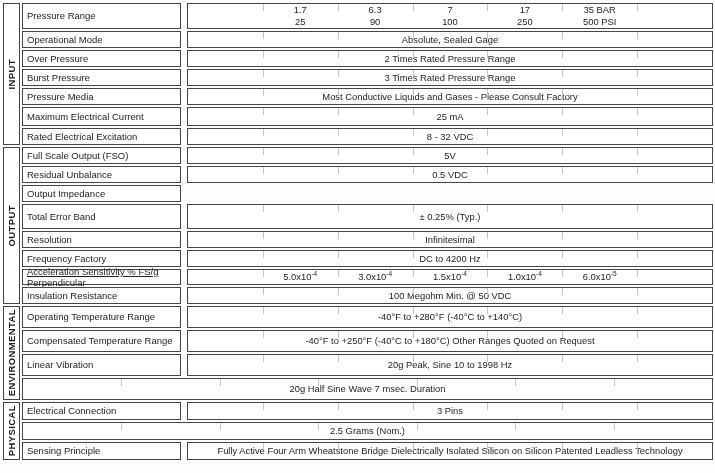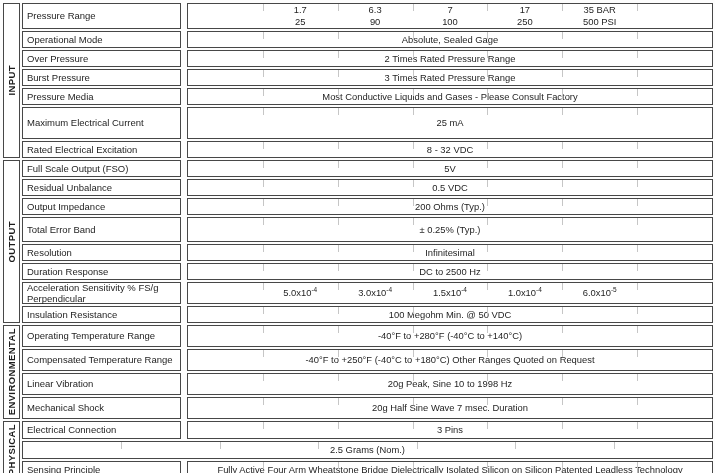--- a/index.html
+++ b/index.html
@@ -140,21 +140,21 @@
             <div class="value">
               <div class="tick" style="left: 14.2857%;"></div>
               <div class="tick" style="left: 28.5714%;"></div>
               <div class="tick" style="left: 42.8571%;"></div>
               <div class="tick" style="left: 57.1429%;"></div>
               <div class="tick" style="left: 71.4286%;"></div>
               <div class="tick" style="left: 85.7143%;"></div>
               <span>Most Conductive Liquids and Gases - Please Consult Factory</span>
             </div>
           </div>
-          <div class="row" style="height: 32px;">
+          <div class="row" style="height: 19px;">
             <div class="param">
               <span>Maximum Electrical Current</span>
             </div>
             <div class="value">
               <div class="tick" style="left: 14.2857%;"></div>
               <div class="tick" style="left: 28.5714%;"></div>
               <div class="tick" style="left: 42.8571%;"></div>
               <div class="tick" style="left: 57.1429%;"></div>
               <div class="tick" style="left: 71.4286%;"></div>
               <div class="tick" style="left: 85.7143%;"></div>
@@ -207,29 +207,20 @@
               <div class="tick" style="left: 57.1429%;"></div>
               <div class="tick" style="left: 71.4286%;"></div>
               <div class="tick" style="left: 85.7143%;"></div>
               <span>0.5 VDC</span>
             </div>
           </div>
           <div class="row" style="height: 17px;">
             <div class="param">
               <span>Output Impedance</span>
             </div>
-            <div class="value">
-              <div class="tick" style="left: 14.2857%;"></div>
-              <div class="tick" style="left: 28.5714%;"></div>
-              <div class="tick" style="left: 42.8571%;"></div>
-              <div class="tick" style="left: 57.1429%;"></div>
-              <div class="tick" style="left: 71.4286%;"></div>
-              <div class="tick" style="left: 85.7143%;"></div>
-              <span>200 Ohms (Typ.)</span>
-            </div>
           </div>
           <div class="row" style="height: 25px;">
             <div class="param">
               <span>Total Error Band</span>
             </div>
             <div class="value">
               <div class="tick" style="left: 14.2857%;"></div>
               <div class="tick" style="left: 28.5714%;"></div>
               <div class="tick" style="left: 42.8571%;"></div>
               <div class="tick" style="left: 57.1429%;"></div>
@@ -247,33 +238,33 @@
               <div class="tick" style="left: 28.5714%;"></div>
               <div class="tick" style="left: 42.8571%;"></div>
               <div class="tick" style="left: 57.1429%;"></div>
               <div class="tick" style="left: 71.4286%;"></div>
               <div class="tick" style="left: 85.7143%;"></div>
               <span>Infinitesimal</span>
             </div>
           </div>
           <div class="row" style="height: 17px;">
             <div class="param">
-              <span>Duration Response</span>
-            </div>
-            <div class="value">
-              <div class="tick" style="left: 14.2857%;"></div>
-              <div class="tick" style="left: 28.5714%;"></div>
-              <div class="tick" style="left: 42.8571%;"></div>
-              <div class="tick" style="left: 57.1429%;"></div>
-              <div class="tick" style="left: 71.4286%;"></div>
-              <div class="tick" style="left: 85.7143%;"></div>
-              <span>DC to 2500 Hz</span>
-            </div>
-          </div>
-          <div class="row" style="height: 22px;">
+              <span>Frequency Factory</span>
+            </div>
+            <div class="value">
+              <div class="tick" style="left: 14.2857%;"></div>
+              <div class="tick" style="left: 28.5714%;"></div>
+              <div class="tick" style="left: 42.8571%;"></div>
+              <div class="tick" style="left: 57.1429%;"></div>
+              <div class="tick" style="left: 71.4286%;"></div>
+              <div class="tick" style="left: 85.7143%;"></div>
+              <span>DC to 4200 Hz</span>
+            </div>
+          </div>
+          <div class="row" style="height: 16px; text-decoration: underline;">
             <div class="param">
               <span class="vline">Acceleration Sensitivity % FS/g</span>
               <span class="vline">Perpendicular</span>
             </div>
             <div class="value">
               <div class="tick" style="left: 14.2857%;"></div>
               <div class="tick" style="left: 28.5714%;"></div>
               <div class="tick" style="left: 42.8571%;"></div>
               <div class="tick" style="left: 57.1429%;"></div>
               <div class="tick" style="left: 71.4286%;"></div>
@@ -344,23 +335,20 @@
               <div class="tick" style="left: 14.2857%;"></div>
               <div class="tick" style="left: 28.5714%;"></div>
               <div class="tick" style="left: 42.8571%;"></div>
               <div class="tick" style="left: 57.1429%;"></div>
               <div class="tick" style="left: 71.4286%;"></div>
               <div class="tick" style="left: 85.7143%;"></div>
               <span>20g Peak, Sine 10 to 1998 Hz</span>
             </div>
           </div>
           <div class="row" style="height: 22px;">
-            <div class="param">
-              <span>Mechanical Shock</span>
-            </div>
             <div class="value">
               <div class="tick" style="left: 14.2857%;"></div>
               <div class="tick" style="left: 28.5714%;"></div>
               <div class="tick" style="left: 42.8571%;"></div>
               <div class="tick" style="left: 57.1429%;"></div>
               <div class="tick" style="left: 71.4286%;"></div>
               <div class="tick" style="left: 85.7143%;"></div>
               <span>20g Half Sine Wave 7 msec. Duration</span>
             </div>
           </div>

